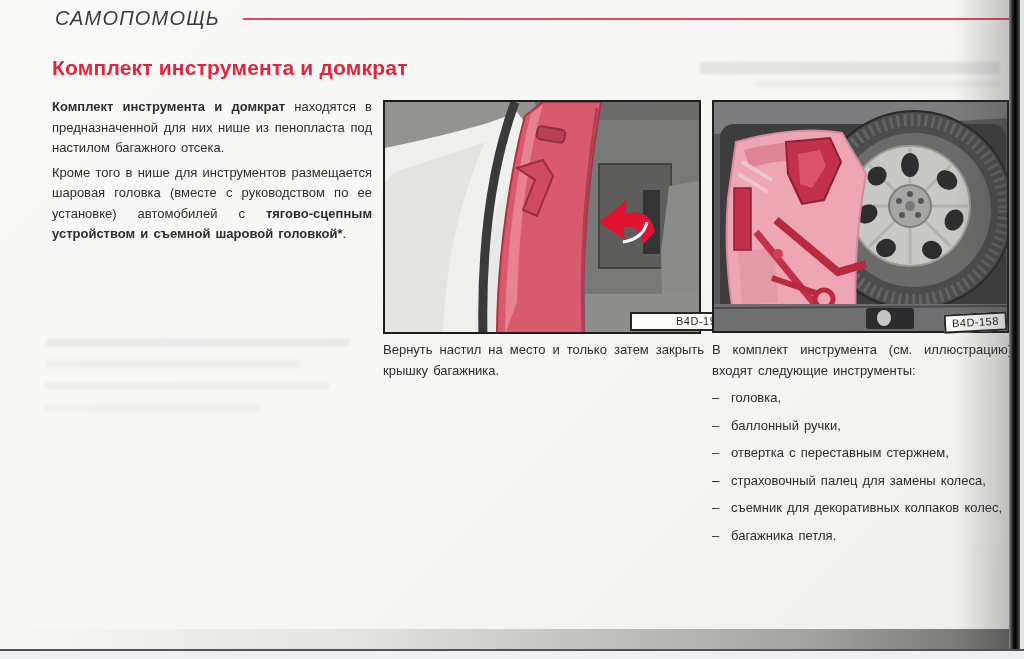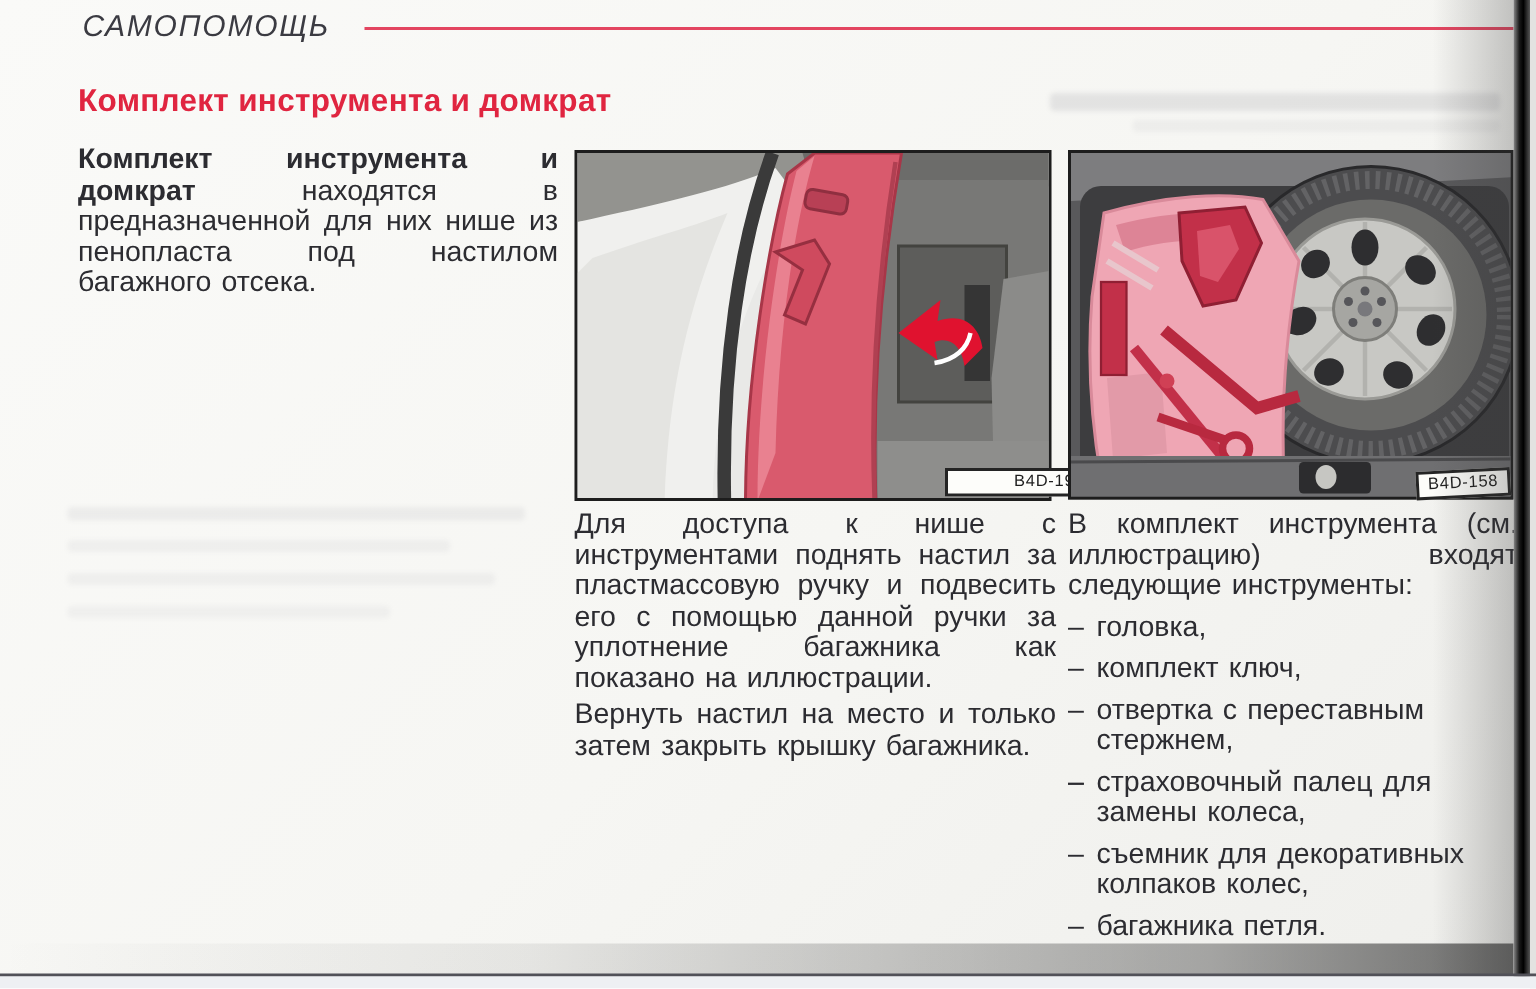--- a/index.html
+++ b/index.html
@@ -20,21 +20,21 @@
 
   
   .section-title { position:absolute; left:55px; top:7px; font-size:20px; font-style:italic;
                    color:#3b3b42; letter-spacing:1.2px; }
   .header-rule { position:absolute; left:243px; top:18px; width:766px; height:2px; background:#e34560; }
 
   .article-title { position:absolute; left:52px; top:56px; font-size:21px; font-weight:bold;
                    color:#e02540; letter-spacing:.2px; }
 
   
-  .body-text { font-size:19px; line-height:20.5px; color:#2c2c31; text-align:justify; word-spacing:1.5px; }
+  .body-text { font-size:13px; line-height:20.5px; color:#2c2c31; text-align:justify; word-spacing:1.5px; }
   .col-left    { position:absolute; left:52px;  top:97px;  width:320px; }
   .col-caption { position:absolute; left:383px; top:340px; width:321px; }
   .col-right   { position:absolute; left:712px; top:340px; width:300px; }
   .body-text p { margin-bottom:4px; }
   .b { font-weight:bold; }
 
   .tool-list { list-style:none; margin-top:7px; }
   .tool-list li { position:relative; padding-left:19px; margin-bottom:7px; text-align:left; }
   .tool-list .dash { position:absolute; left:0; top:0; }
 
@@ -61,20 +61,21 @@
 
   <div class="scan-page">
 
     <div class="section-title">САМОПОМОЩЬ</div>
     <div class="header-rule"></div>
 
     <div class="article-title">Комплект инструмента и домкрат</div>
 
     <div class="col-left body-text">
       <p><span class="b">Комплект инструмента и домкрат</span><span> находятся в предназначенной для них нише из пенопласта под настилом багажного отсека.</span></p>
+      <p><span>Кроме того в нише для инструментов размещается шаровая головка (вместе с руководством по ее установке) автомобилей с </span><span class="b">тягово-сцепным устройством и съемной шаровой головкой*</span><span>.</span></p>
     </div>
 
     <div class="figure" id="figure1">
       <svg width="318" height="234" viewBox="0 0 318 234">
 
         <polygon points="0,0 318,0 318,20 160,28 0,46" fill="#93938f"></polygon>
         <polygon points="150,0 318,0 318,22 158,28" fill="#6c6c6a"></polygon>
 
         <rect x="148" y="18" width="170" height="216" fill="#787876"></rect>
         <rect x="214" y="62" width="72" height="104" fill="#5d5d5b" stroke="#43433f" stroke-width="2"></rect>
@@ -97,21 +98,20 @@
 
         <g>
           <path d="M214,120 L242,98 L240,112 C258,106 268,116 270,130 L258,142 C256,128 248,122 238,126 L240,138 Z" fill="#e0122f"></path>
           <path d="M238,140 C252,138 260,130 262,120" fill="none" stroke="#ffffff" stroke-width="3"></path>
         </g>
       </svg>
     </div>
     <div class="fig-label" id="fig1-label">B4D-194</div>
 
     <div class="col-caption body-text">
-      <p><span>Для доступа к нише с инструментами поднять настил за пластмассовую ручку и подвесить его с помощью данной ручки за уплотнение багажника как показано на иллюстрации.</span></p>
       <p><span>Вернуть настил на место и только затем закрыть крышку багажника.</span></p>
     </div>
 
     <div class="figure" id="figure2">
       <svg width="297" height="233" viewBox="0 0 297 233">
         <rect x="0" y="0" width="297" height="233" fill="#59595b"></rect>
         <polygon points="0,0 297,0 297,16 150,24 0,32" fill="#7d7d7f"></polygon>
         <rect x="6" y="22" width="286" height="198" rx="14" fill="#3d3d3f"></rect>
 
         <g>
@@ -171,21 +171,21 @@
           <ellipse cx="170" cy="216" rx="7" ry="8" fill="#c6c6c2"></ellipse>
         </g>
       </svg>
     </div>
     <div class="fig-label" id="fig2-label">B4D-158</div>
 
     <div class="col-right body-text">
       <p><span>В комплект инструмента (см. иллюстрацию) входят следующие инструменты:</span></p>
       <ul class="tool-list">
         <li><span class="dash">–</span><span>головка,</span></li>
-        <li><span class="dash">–</span><span>комплект ключ,</span></li>
+        <li><span class="dash">–</span><span>баллонный ручки,</span></li>
         <li><span class="dash">–</span><span>отвертка с переставным стержнем,</span></li>
         <li><span class="dash">–</span></li>
         <li><span class="dash">–</span><span>страховочный палец для замены колеса,</span></li>
         <li><span class="dash">–</span><span>съемник для декоративных колпаков колес,</span></li>
         <li><span class="dash">–</span><span>багажника петля.</span></li>
       </ul>
     </div>
 
     <div class="bleed" style="left:700px;top:62px;width:300px;height:12px;opacity:.17"></div>
     <div class="bleed" style="left:755px;top:80px;width:245px;height:8px;opacity:.08"></div>

